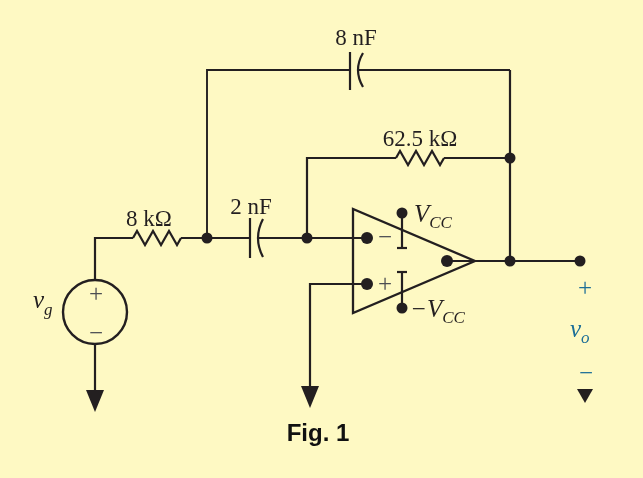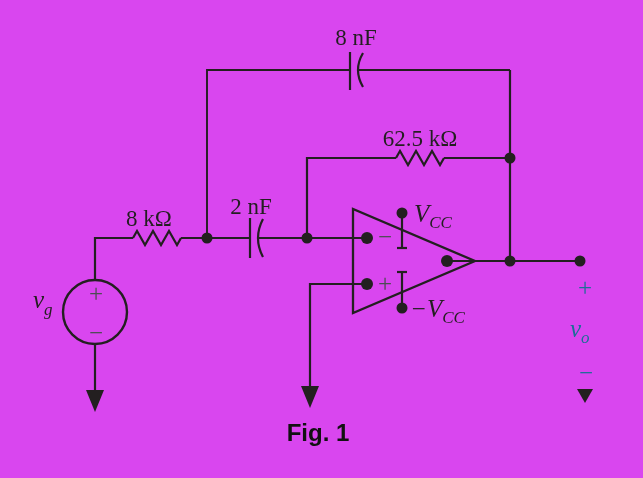--- a/index.html
+++ b/index.html
@@ -1,16 +1,16 @@
 <!DOCTYPE html>
 <html style="--ink: #231f20; --accent: #1C6E97; --gray: #4b4d52;"><head>
 <meta charset="utf-8">
 <style>
   html,body{margin:0;padding:0;background:#ffffff;}
-  .stage{position:relative;width:643px;height:478px;background:#d946ef;overflow:hidden;
+  .stage{position:relative;width:643px;height:478px;background:#fef9c3;overflow:hidden;
          font-family:"Liberation Serif","DejaVu Serif",serif;}
   svg{display:block;}
   .wire{stroke:var(--ink);stroke-width:2.2;fill:none;stroke-linejoin:miter;stroke-linecap:butt;}
   .wire-thin{stroke:var(--ink);stroke-width:1.9;fill:none;}
   .plate{stroke:var(--ink);stroke-width:2.2;fill:none;}
   .tri{stroke:var(--ink);stroke-width:2.3;fill:none;}
   .dot{fill:var(--ink);stroke:none;}
   .fill{fill:var(--ink);stroke:none;}
   .val{font-family:"Liberation Serif","DejaVu Serif",serif;font-size:23px;fill:var(--ink);}
   .var{font-family:"Liberation Serif","DejaVu Serif",serif;font-style:italic;font-size:25px;fill:var(--ink);}

